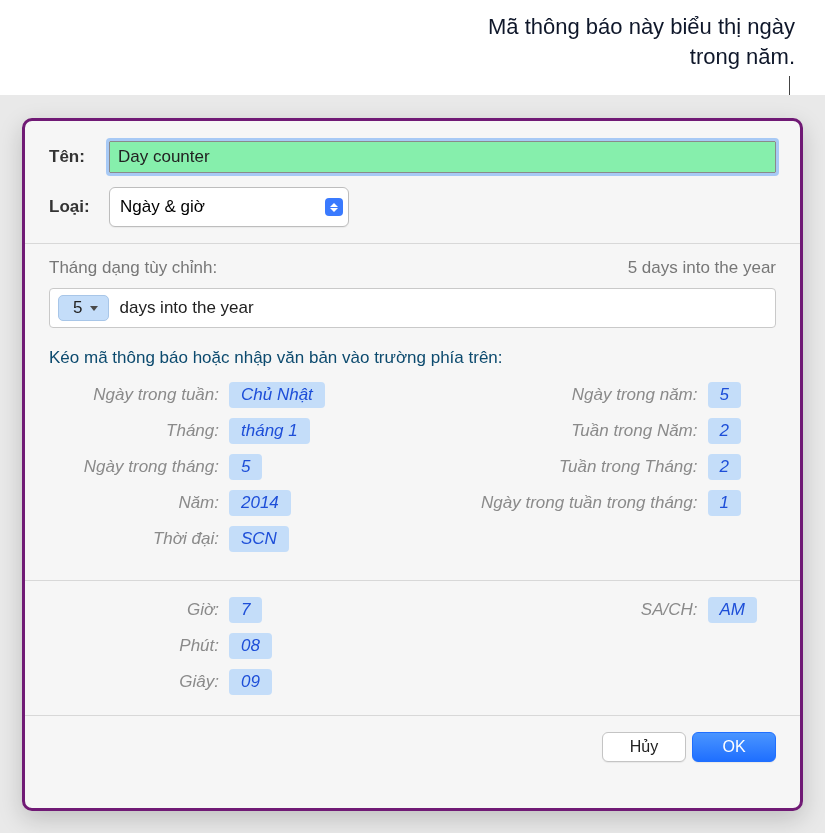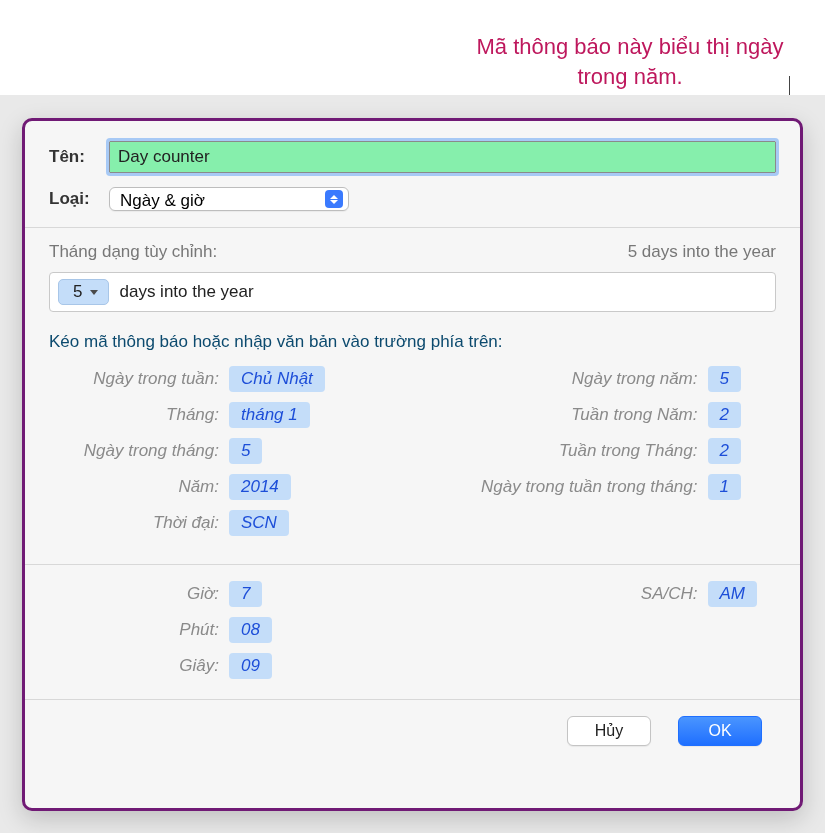--- a/index.html
+++ b/index.html
@@ -7,27 +7,27 @@
       font-family: -apple-system, "Helvetica Neue", Helvetica, Arial, sans-serif;
       font-size: 17px;
       color: #333;
       background: #fff;
       width: 825px;
       height: 833px;
       position: relative;
     }
     .callout {
       position: absolute;
-      top: 32px;
+      top: 12px;
       right: 30px;
       width: 330px;
-      text-align: center;
+      text-align: right;
       font-size: 22px;
       line-height: 1.35;
-      color: #be185d;
+      color: #0f172a;
     }
     .callout-line {
       position: absolute;
       border-right: 1px solid #444;
       border-bottom: 1px solid #444;
       pointer-events: none;
     }
     .panel-bg {
       position: absolute;
       left: 0; right: 0;
@@ -77,21 +77,21 @@
       outline: 3px solid #a7c9f5;
       border-radius: 1px;
       color: #222;
     }
     .select-wrap {
       position: relative;
       display: inline-block;
     }
     .type-select {
       width: 240px;
-      height: 24px;
+      height: 40px;
       padding: 3px 30px 3px 10px;
       font-size: 17px;
       background: #fff;
       border: 1px solid #bdbdbd;
       border-radius: 6px;
       appearance: none;
       -webkit-appearance: none;
       box-shadow: 0 1px 1px rgba(0,0,0,0.05);
     }
     .select-chev {
@@ -198,24 +198,24 @@
       padding: 16px 24px 10px 24px;
       border-bottom: 1px solid #d8d8d8;
     }
     .time-grid {
       display: flex;
       gap: 30px;
     }
     .time-col { flex: 1; }
 
     .footer {
-      padding: 16px 38px 20px 24px;
+      padding: 16px 24px 20px 24px;
       display: flex;
       justify-content: flex-end;
-      gap: 27px;
+      gap: 6px;
     }
     .btn {
       height: 30px;
       min-width: 84px;
       padding: 0 18px;
       border-radius: 6px;
       font-size: 16px;
       border: 1px solid #c4c4c4;
       background: #fff;
       color: #222;

